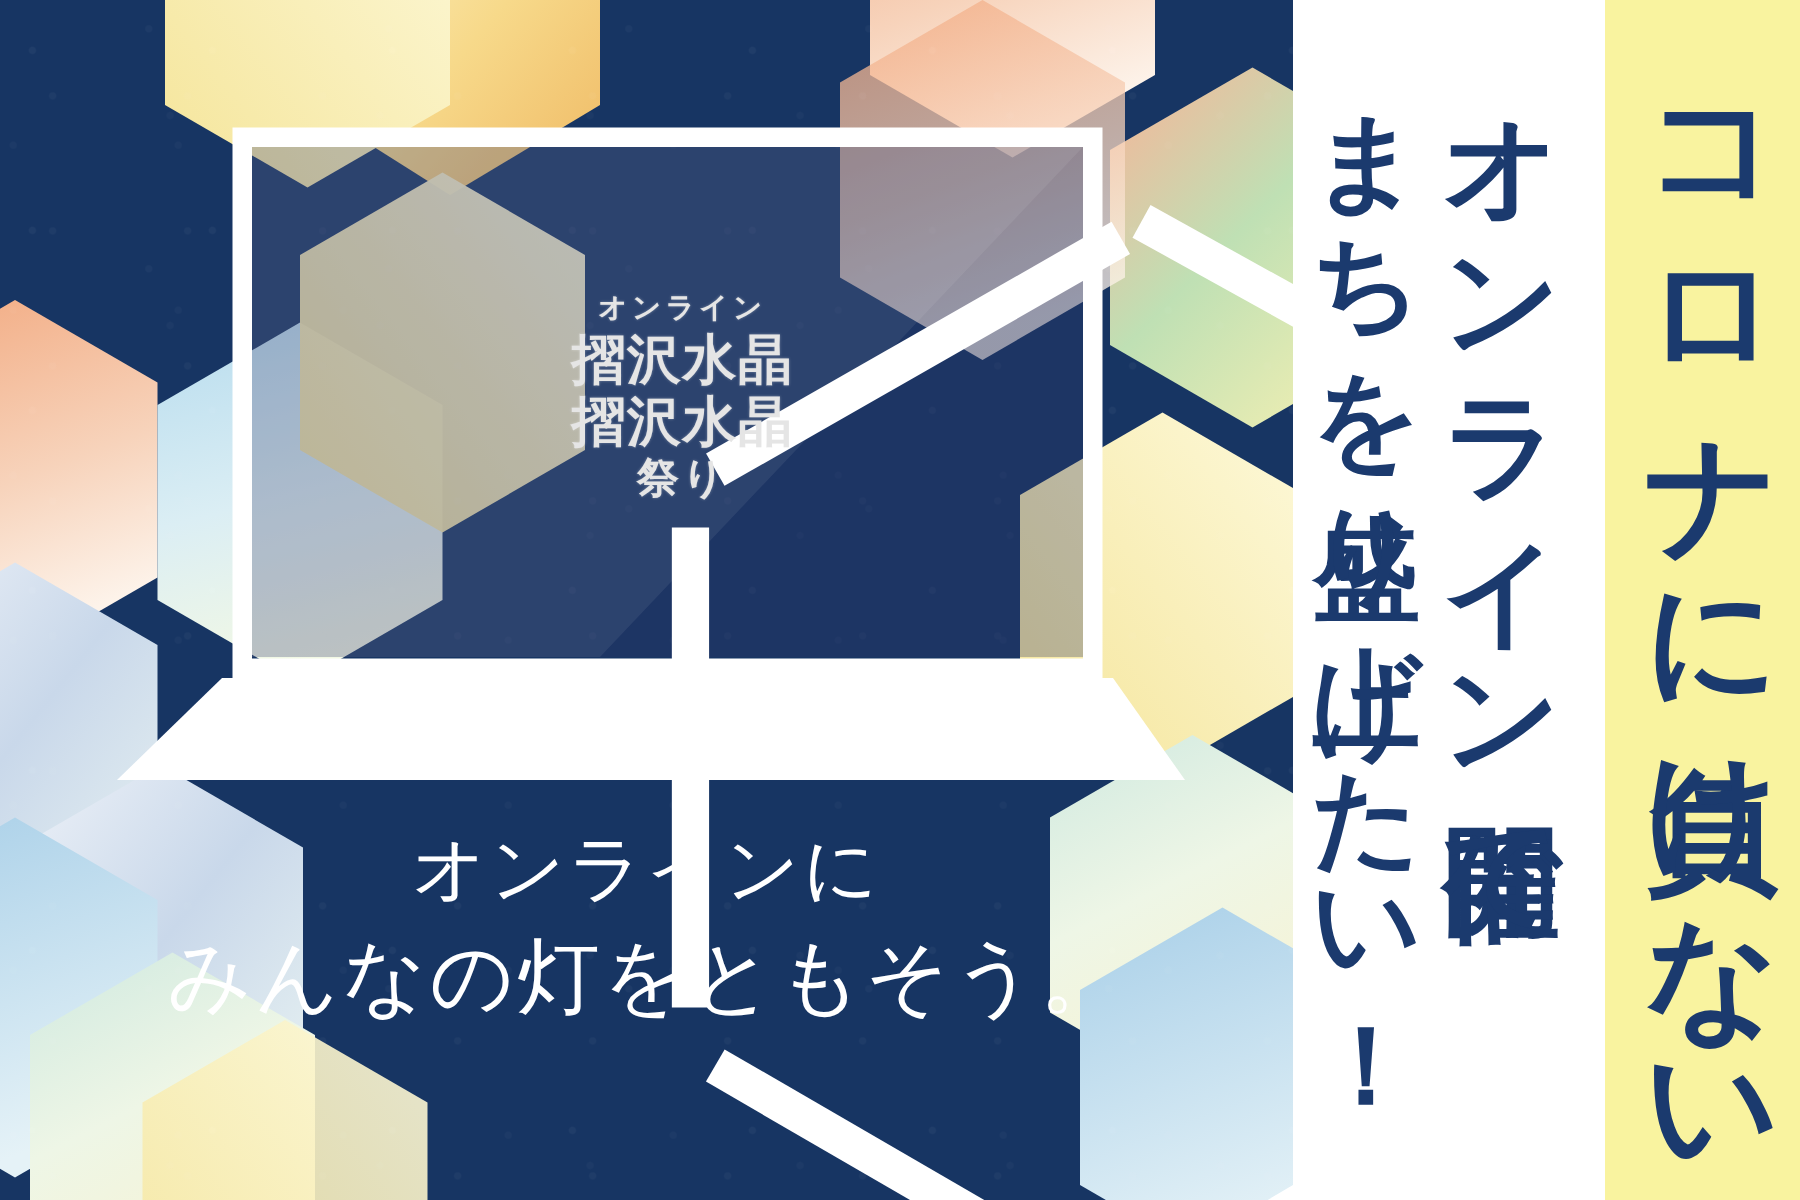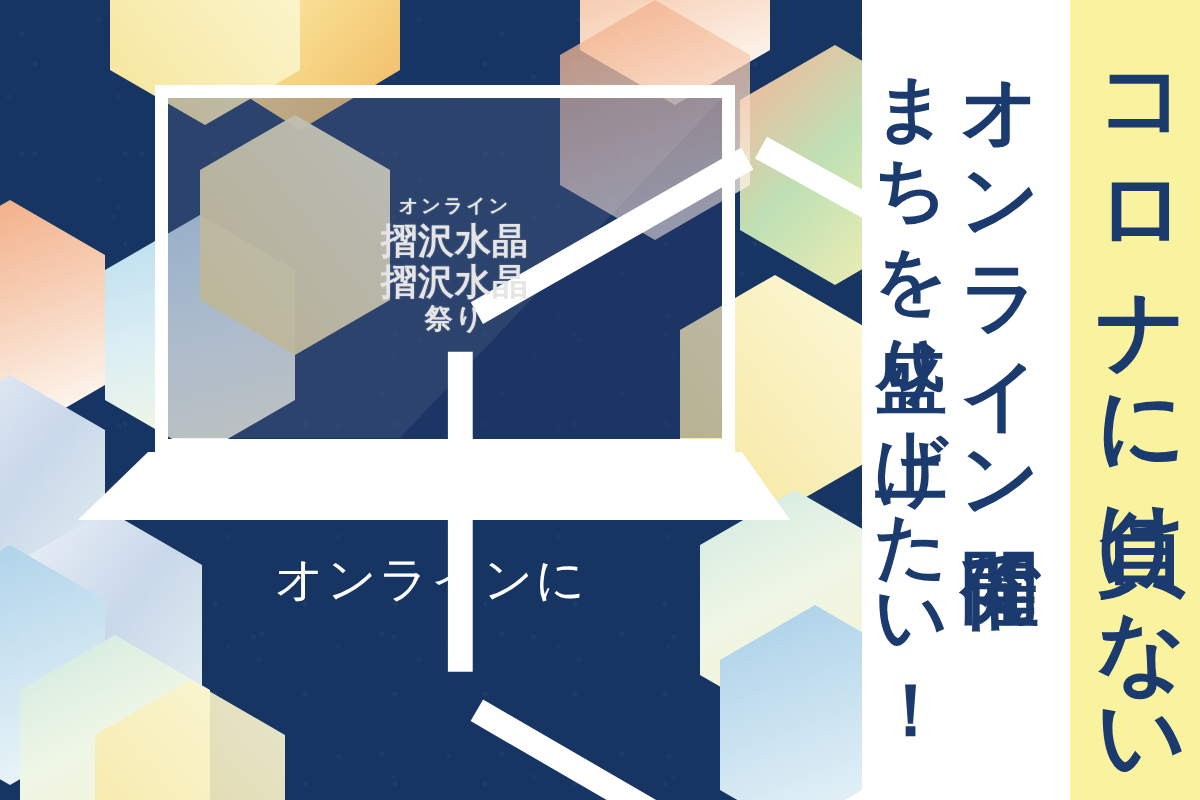--- a/index.html
+++ b/index.html
@@ -206,20 +206,21 @@
       <div class="logo-text">
         <div class="logo-line-1">オンライン</div>
         <div class="logo-line-2">摺沢水晶</div>
         <div class="logo-line-3">摺沢水晶</div>
         <div class="logo-line-4">祭り</div>
       </div>
     </div>
 
     <div class="tagline">
       <span class="l1">オンラインに</span>
+      <span class="l2">みんなの灯をともそう。</span>
     </div>
   </div>
 
   <div class="text-panel">
     <div class="yellow-band"></div>
 
     <div class="vcol vcol-3">まちを盛り上げたい！</div>
     <div class="vcol vcol-2">オンライン開催で</div>
     <div class="vcol vcol-1">コロナに負けない！</div>
   </div>

